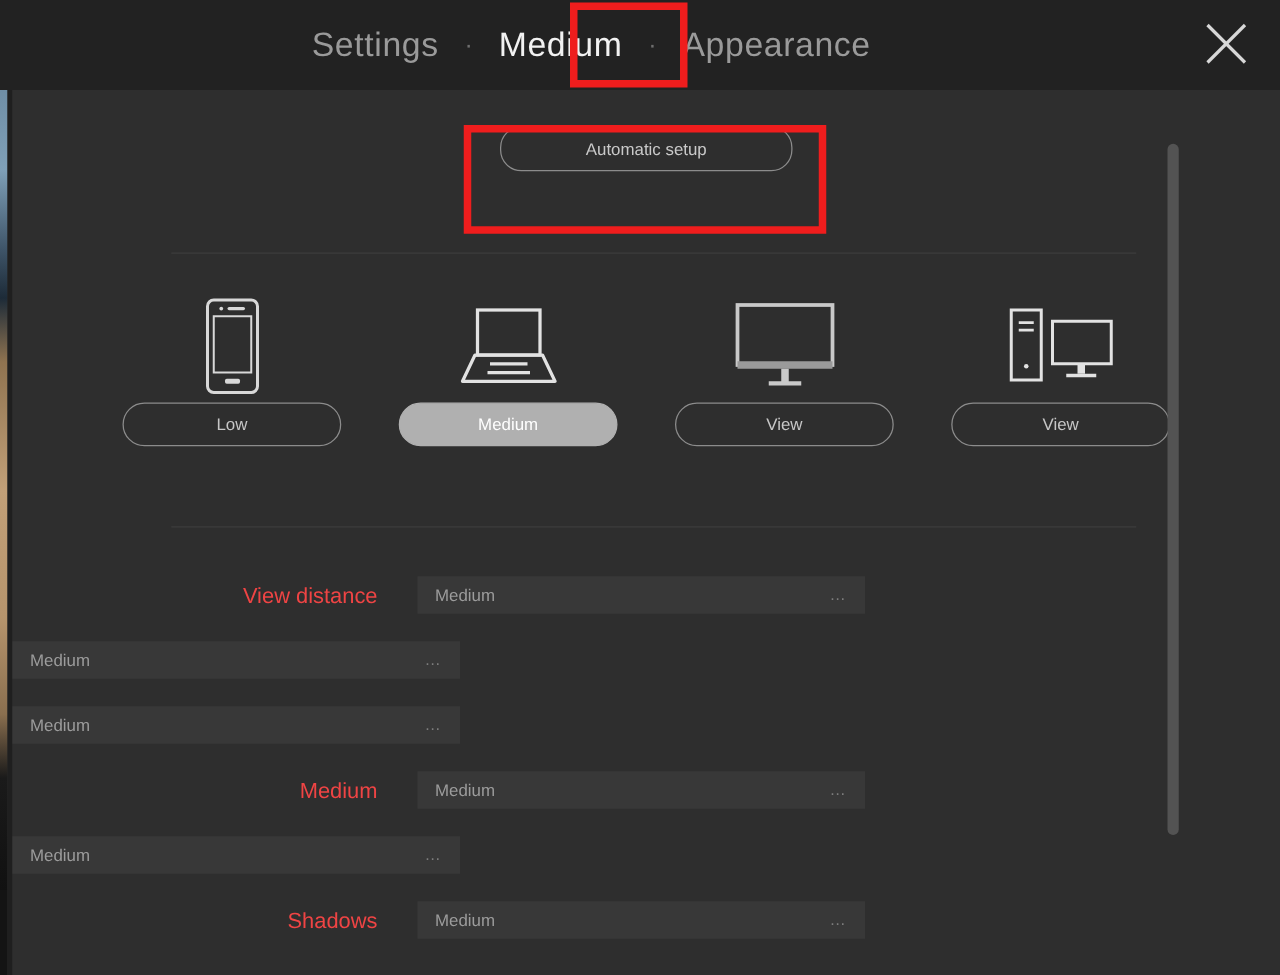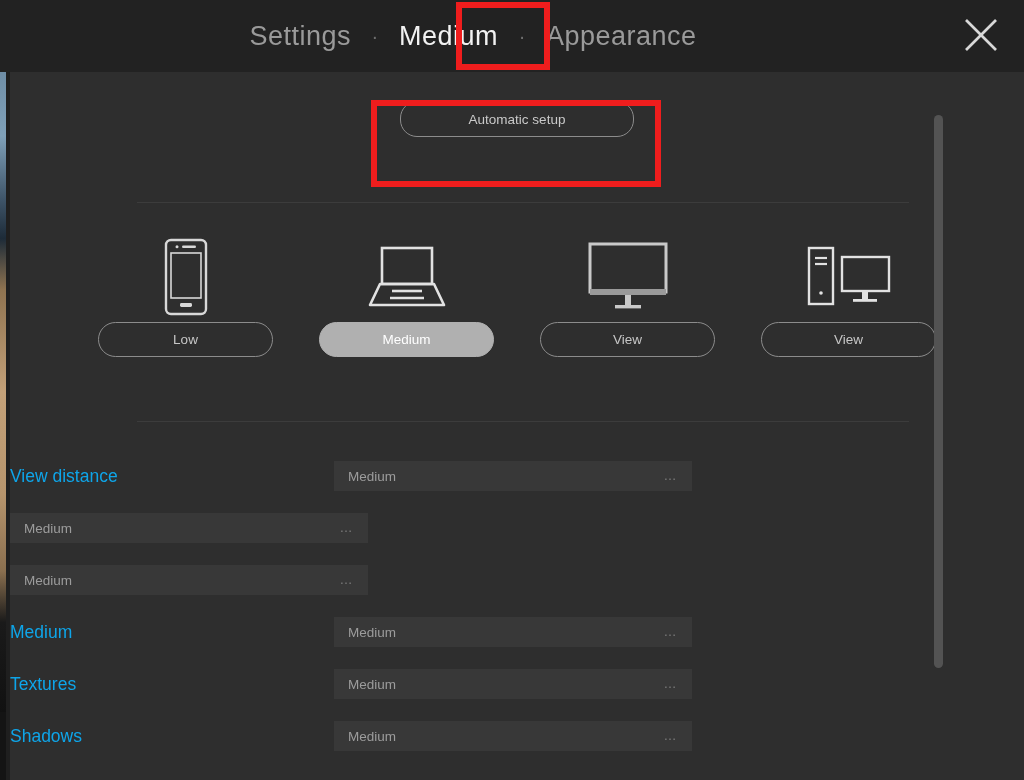--- a/index.html
+++ b/index.html
@@ -189,23 +189,24 @@
     left: 0; top: 378px;
     width: 1014px;
   }
   .setting-row {
     display: flex;
     align-items: center;
     height: 52px;
   }
   .setting-label {
     width: 324px;
+    text-align: right;
     padding-right: 32px;
     box-sizing: border-box;
-    color: #0ea5e9;
+    color: #ef4444;
     font-size: 17.5px;
     white-space: nowrap;
   }
   .setting-field {
     width: 358px;
     height: 30px;
     background: #383838;
     display: flex;
     align-items: center;
     justify-content: space-between;
@@ -358,21 +359,20 @@
 
       <div class="setting-row">
         <div class="setting-label">Medium</div>
         <div class="setting-field">
           <span class="setting-value">Medium</span>
           <span class="setting-more">…</span>
         </div>
       </div>
 
       <div class="setting-row">
-        <div class="setting-label">Textures</div>
         <div class="setting-field">
           <span class="setting-value">Medium</span>
           <span class="setting-more">…</span>
         </div>
       </div>
 
       <div class="setting-row">
         <div class="setting-label">Shadows</div>
         <div class="setting-field">
           <span class="setting-value">Medium</span>

